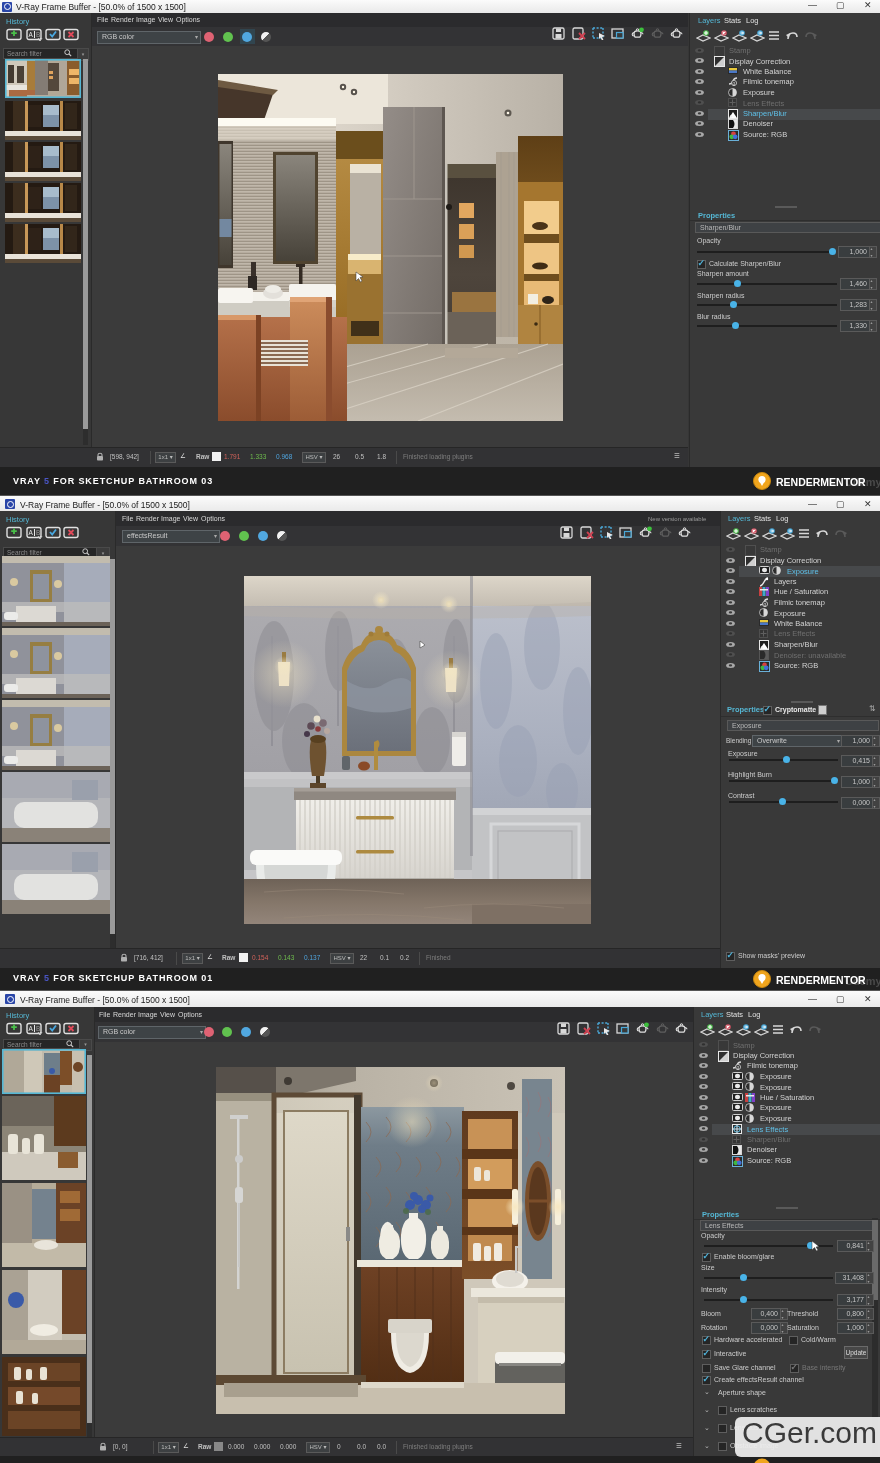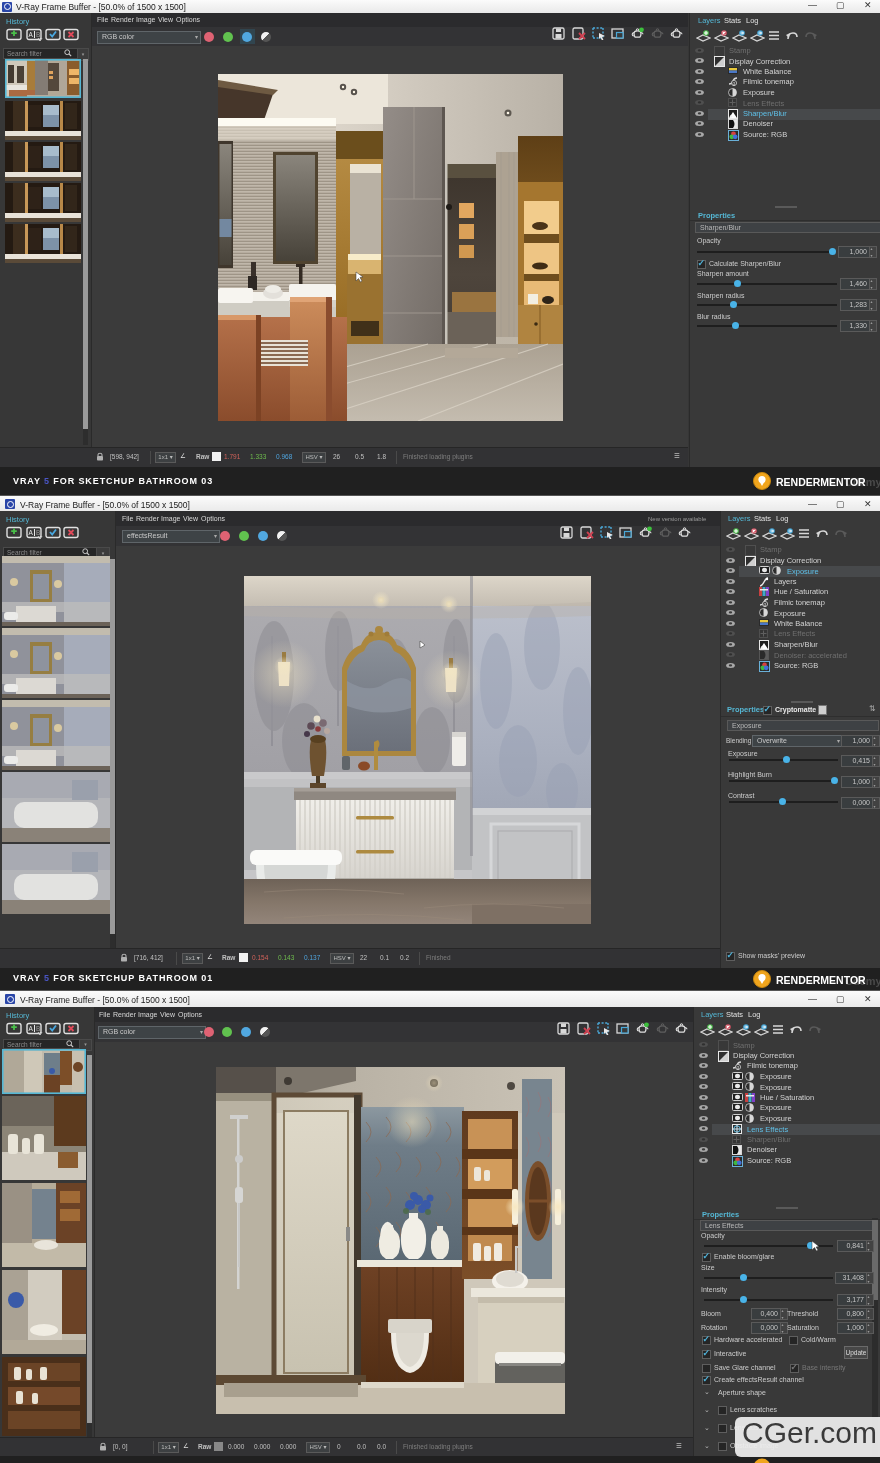--- a/index.html
+++ b/index.html
@@ -867,21 +867,21 @@
       </svg>
 <div class="trow" style="left:53px;top:129px;">Sharpen/Blur</div>
 <svg class="abs" style="left:4px;top:140px;" width="11" height="7">
         <ellipse cx="5.5" cy="3.5" rx="4.4" ry="2.5" fill="#4f4f4f"></ellipse>
         <ellipse cx="5.5" cy="3.4" rx="1.7" ry="1.1" fill="#2f2f2f"></ellipse>
       </svg>
 <svg class="abs" style="left:38px;top:139px;" width="10" height="10">
         <rect x="0.5" y="0.5" width="9" height="9" fill="#2a2a2a" stroke="#555"></rect>
         <path d="M5 1 Q8 5 5 9 L9 9 L9 1 Z" fill="#5a5a5a"></path>
       </svg>
-<div class="trow grey" style="left:53px;top:140px;">Denoiser: accelerated</div>
+<div class="trow grey" style="left:53px;top:140px;">Denoiser: unavailable</div>
 <svg class="abs" style="left:4px;top:151px;" width="11" height="7">
         <ellipse cx="5.5" cy="3.5" rx="4.4" ry="2.5" fill="#a8a8a8"></ellipse>
         <ellipse cx="5.5" cy="3.4" rx="1.7" ry="1.1" fill="#3a3a3a"></ellipse>
       </svg>
 <svg class="abs" style="left:38px;top:150px;" width="11" height="11">
         <rect x="0.5" y="0.5" width="10" height="10" fill="#2a2a2a" stroke="#6ab0d8"></rect>
         <circle cx="5.5" cy="4" r="2.4" fill="#d84040"></circle>
         <circle cx="3.8" cy="6.8" r="2.4" fill="#40b840"></circle>
         <circle cx="7.2" cy="6.8" r="2.4" fill="#4070d8"></circle>
       </svg>

